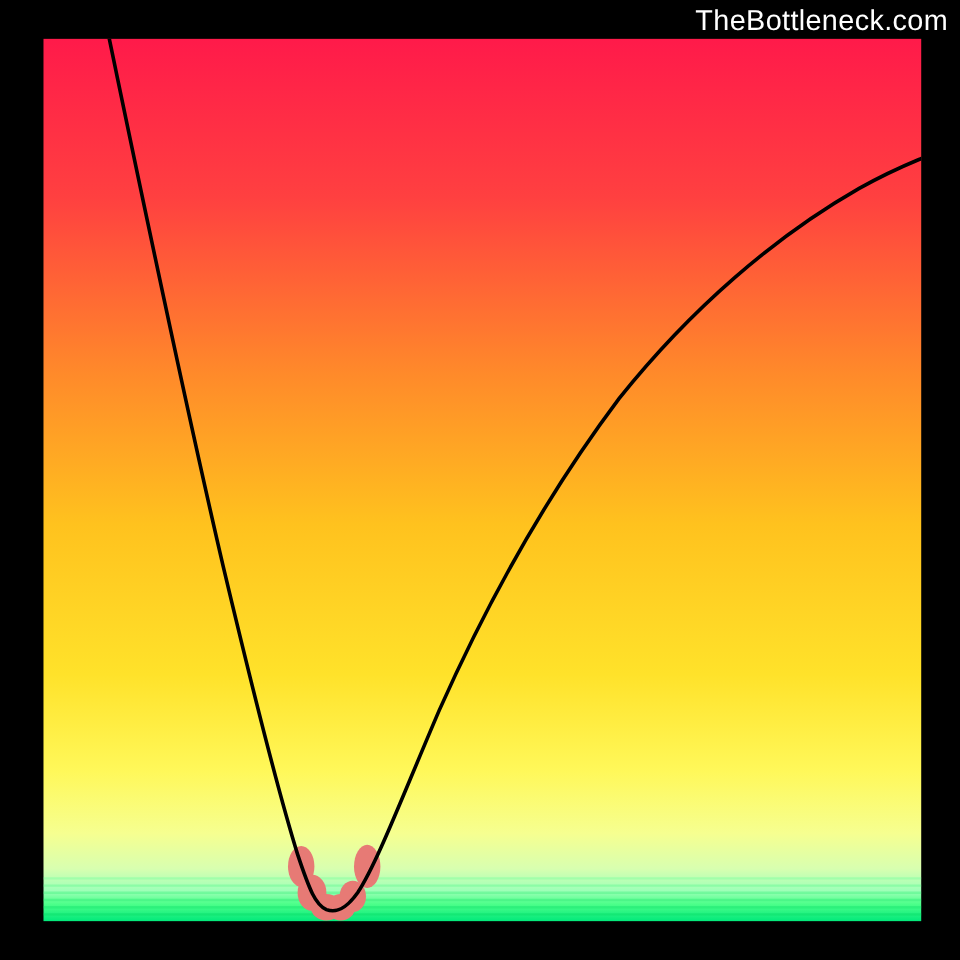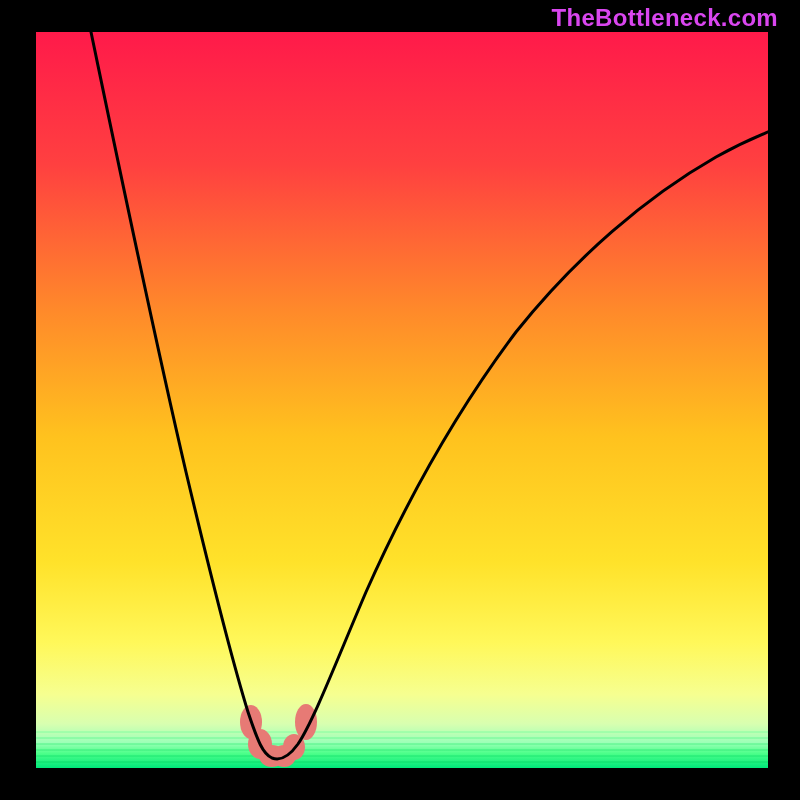--- a/index.html
+++ b/index.html
@@ -15,24 +15,24 @@
     position: absolute;
     left: 0;
     top: 0;
     width: 800px;
     height: 800px;
     background: #000;
   }
   .watermark {
     position: absolute;
     top: 4px;
-    right: 22px;
-    color: #d946ef;
+    right: 10px;
+    color: #ffffff;
     font-size: 24px;
-    font-weight: 700;
+    font-weight: 400;
     letter-spacing: 0.3px;
     z-index: 20;
   }
   .plot {
     position: absolute;
     left: 36px;
     top: 32px;
     width: 732px;
     height: 736px;
     overflow: hidden;

